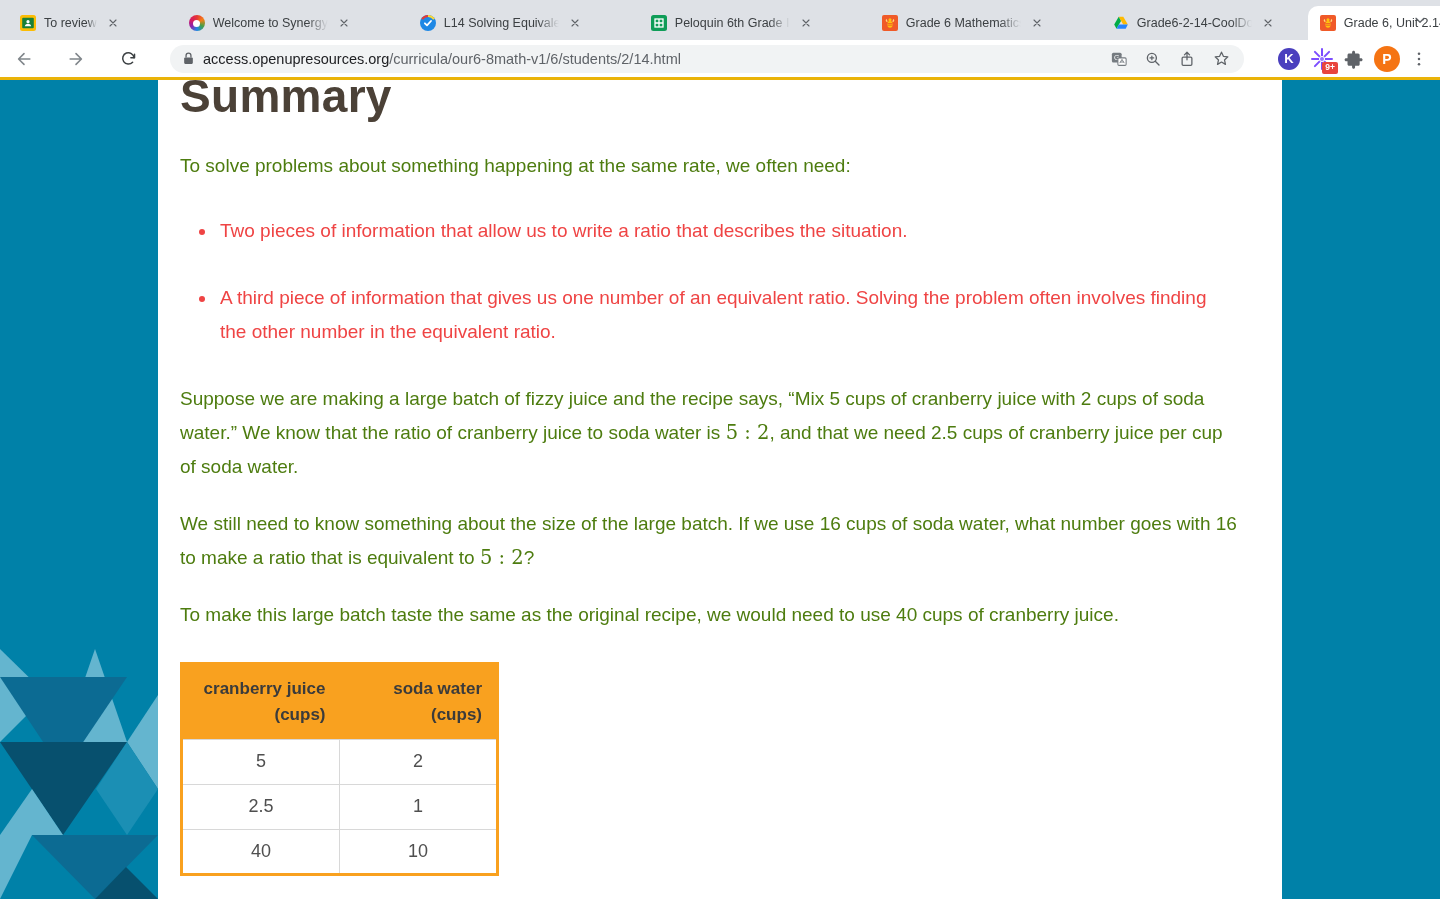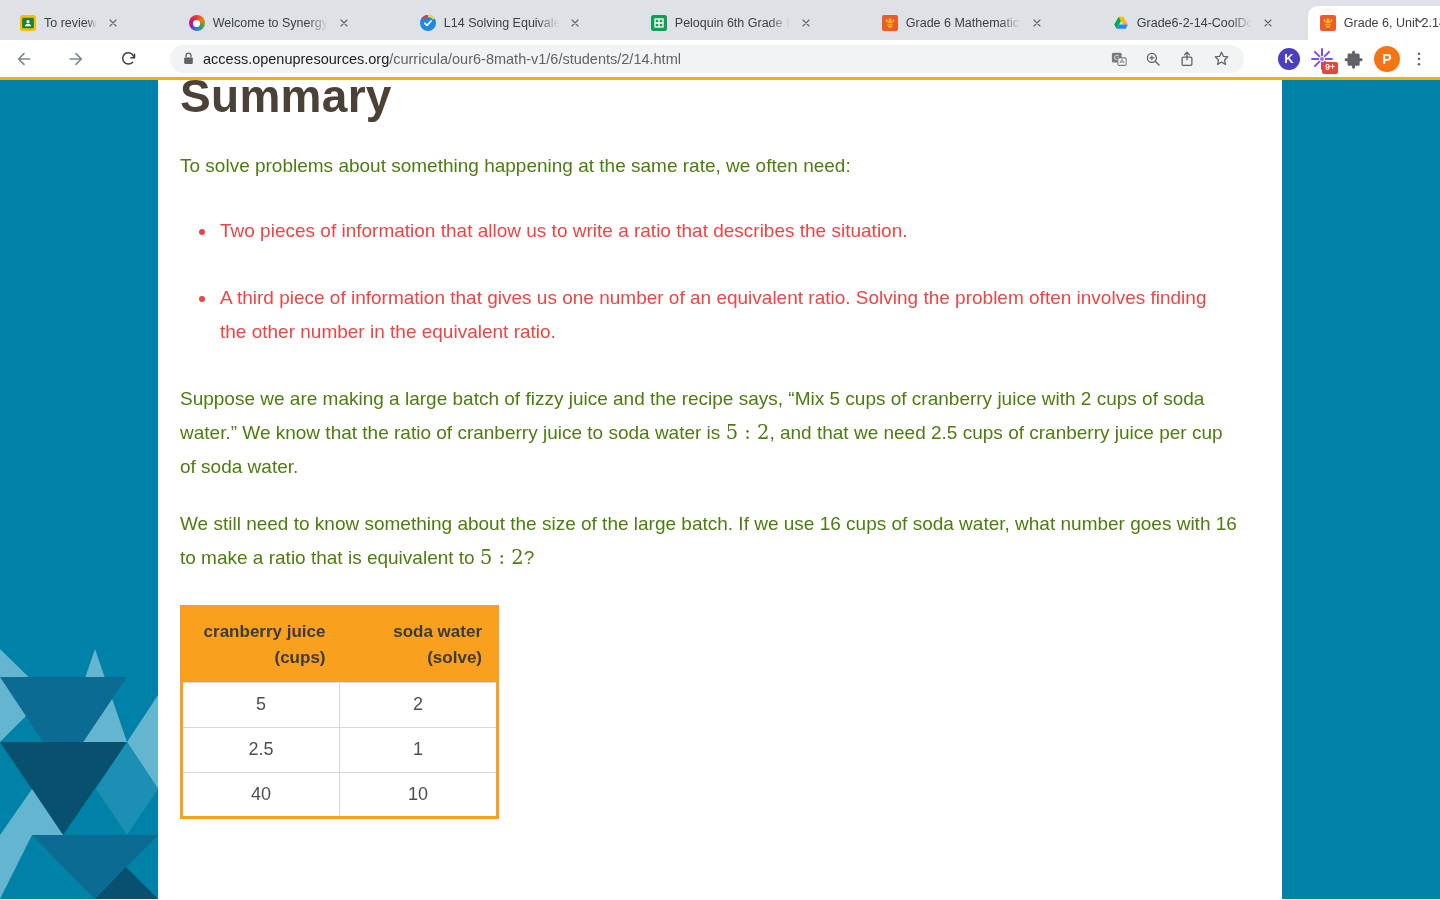--- a/index.html
+++ b/index.html
@@ -303,26 +303,27 @@
 
     <ul class="points">
       <li>Two pieces of information that allow us to write a ratio that describes the situation.</li>
       <li>A third piece of information that gives us one number of an equivalent ratio. Solving the problem often involves finding the other number in the equivalent ratio.</li>
     </ul>
 
     <p class="body-text"><span>Suppose we are making a large batch of fizzy juice and the recipe says, “Mix 5 cups of cranberry juice with 2 cups of soda water.” We know that the ratio of cranberry juice to soda water is </span><span class="math">5 : 2</span><span>, and that we need 2.5 cups of cranberry juice per cup of soda water.</span></p>
 
     <p class="body-text"><span>We still need to know something about the size of the large batch. If we use 16 cups of soda water, what number goes with 16 to make a ratio that is equivalent to </span><span class="math">5 : 2</span><span>?</span></p>
 
+    <p class="body-text"><span>To make this large batch taste the same as the original recipe, we would need to use 40 cups of cranberry juice.</span></p>
 
     <table class="ratio">
       <thead>
         <tr>
           <th>cranberry juice (cups)</th>
-          <th>soda water (solve)</th>
+          <th>soda water (cups)</th>
         </tr>
       </thead>
       <tbody>
         <tr>
           <td>5</td>
           <td>2</td>
         </tr>
         <tr>
           <td>2.5</td>
           <td>1</td>

